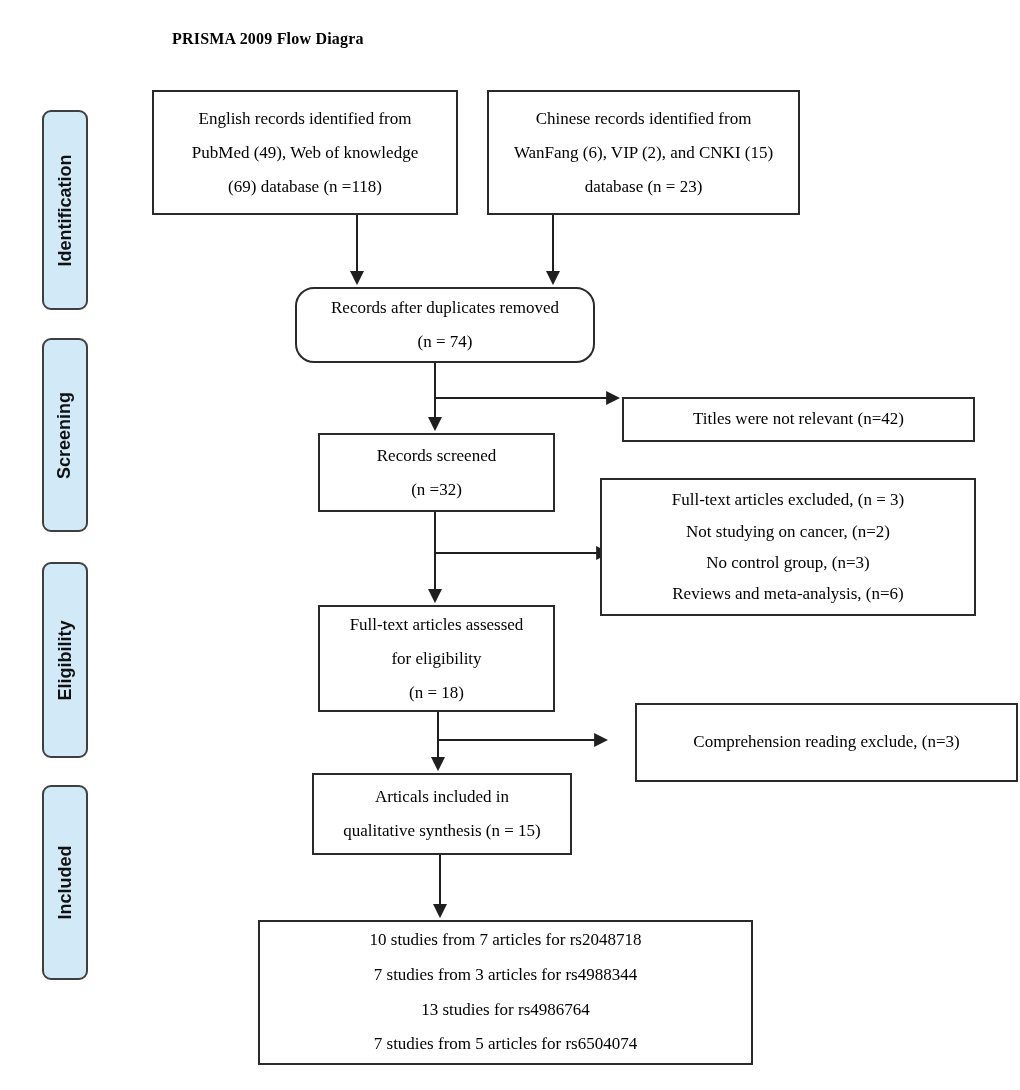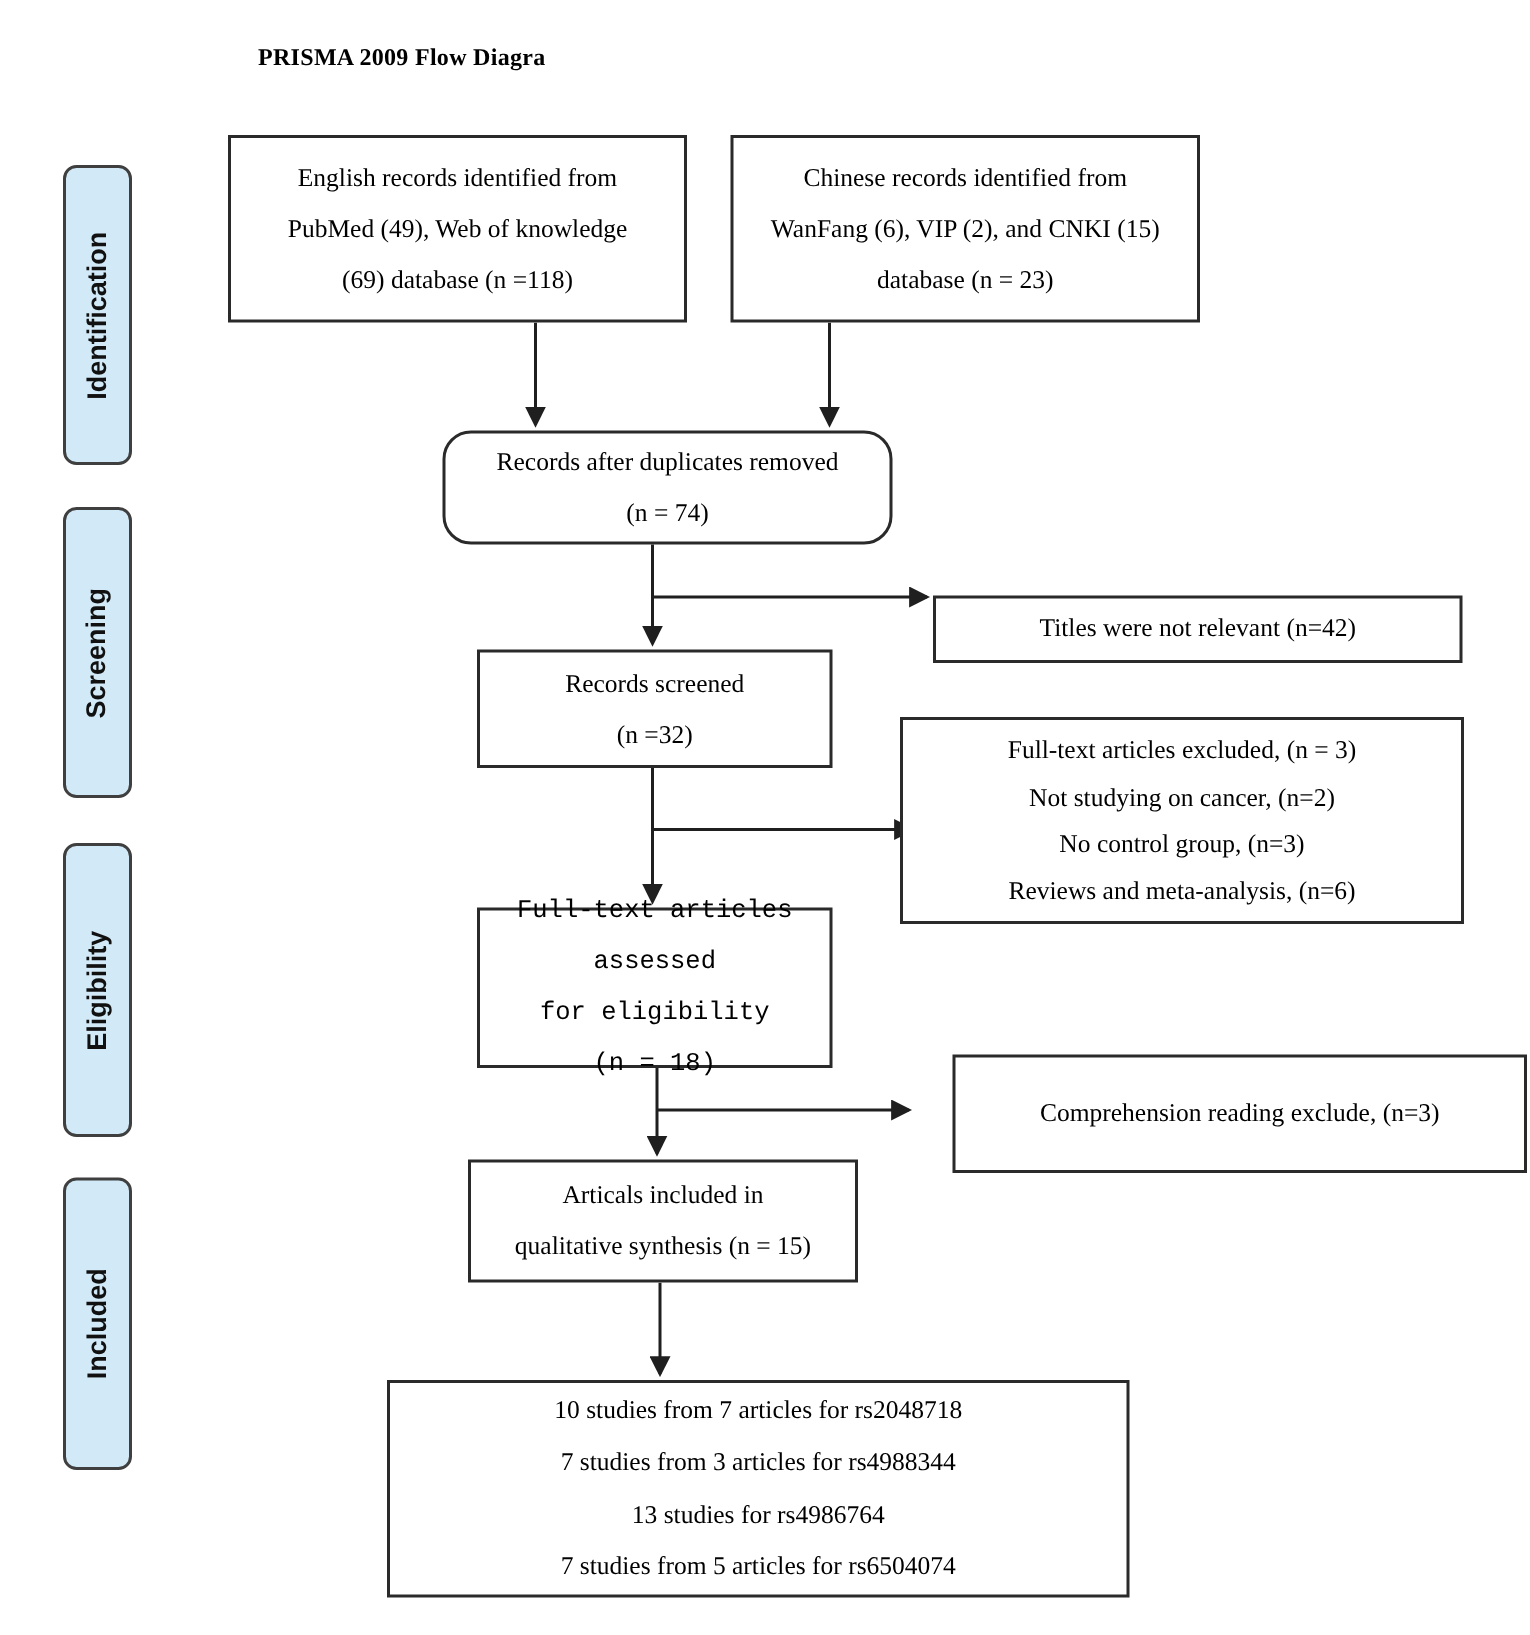--- a/index.html
+++ b/index.html
@@ -57,21 +57,21 @@
     font-size: 17px;
     line-height: 2.0;
     padding: 2px 6px;
   }
   #box-english   { left: 152px; top: 90px;  width: 306px; height: 125px; }
   #box-chinese   { left: 487px; top: 90px;  width: 313px; height: 125px; }
   #box-dup       { left: 295px; top: 287px; width: 300px; height: 76px; border-radius: 19px;  }
   #box-titles    { left: 622px; top: 377px; width: 353px; height: 45px;  line-height: 1.2; margin-top: 20px; }
   #box-screened  { left: 318px; top: 433px; width: 237px; height: 79px;  }
   #box-ftexcl    { left: 600px; top: 478px; width: 376px; height: 138px; line-height: 1.85; }
-  #box-assessed  { left: 318px; top: 605px; width: 237px; height: 107px; font-family: Liberation Mono, monospace; }
+  #box-assessed  { left: 318px; top: 605px; width: 237px; height: 107px; }
   #box-compr     { left: 635px; top: 703px; width: 383px; height: 79px;  line-height: 1.9; }
   #box-articals  { left: 312px; top: 773px; width: 260px; height: 82px;  }
   #box-studies   { left: 258px; top: 920px; width: 495px; height: 145px; line-height: 2.05; }
   #arrow-layer {
     position: absolute;
     left: 0; top: 0;
     width: 1020px; height: 1090px;
     pointer-events: none;
   }
   #arrow-layer line { stroke: #1f1f1f; stroke-width: 2; }

